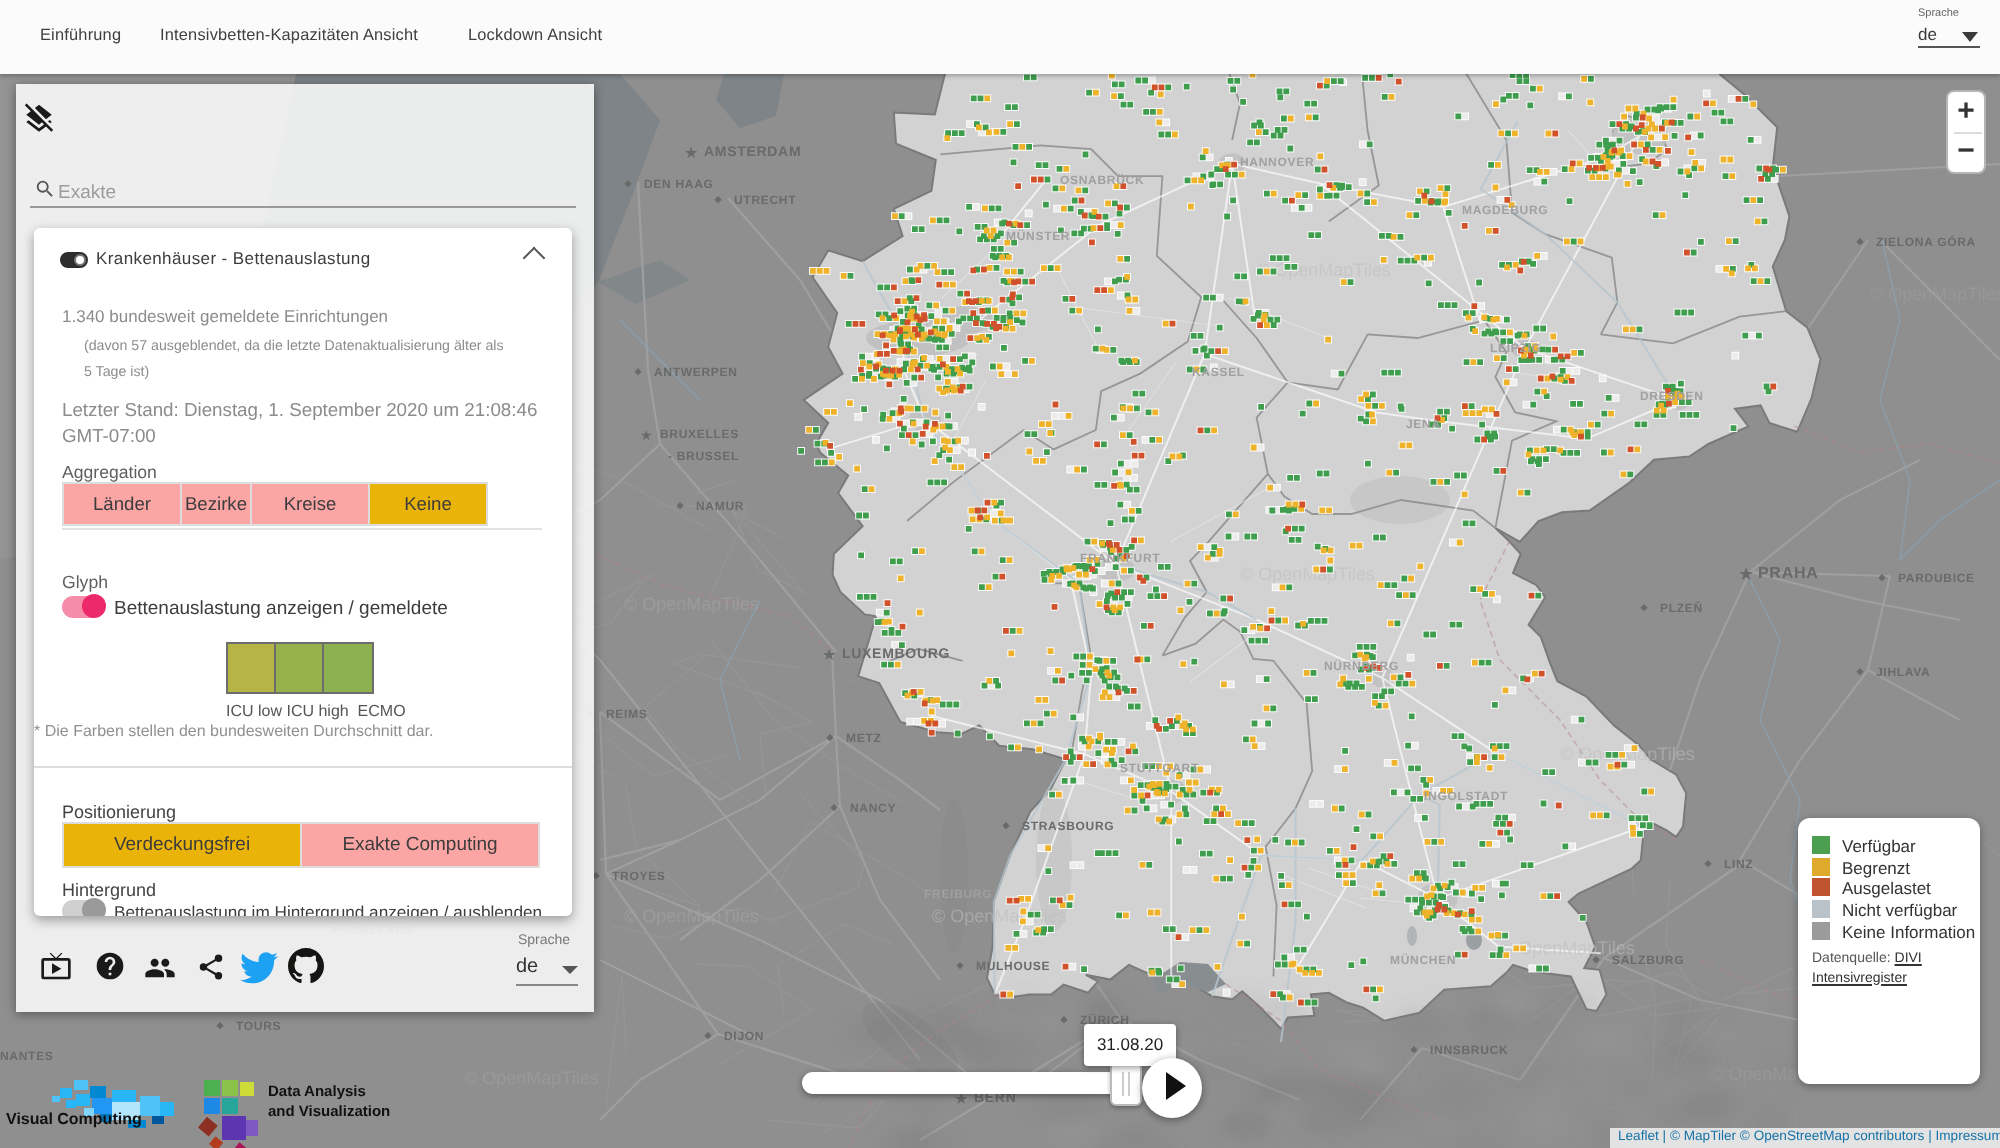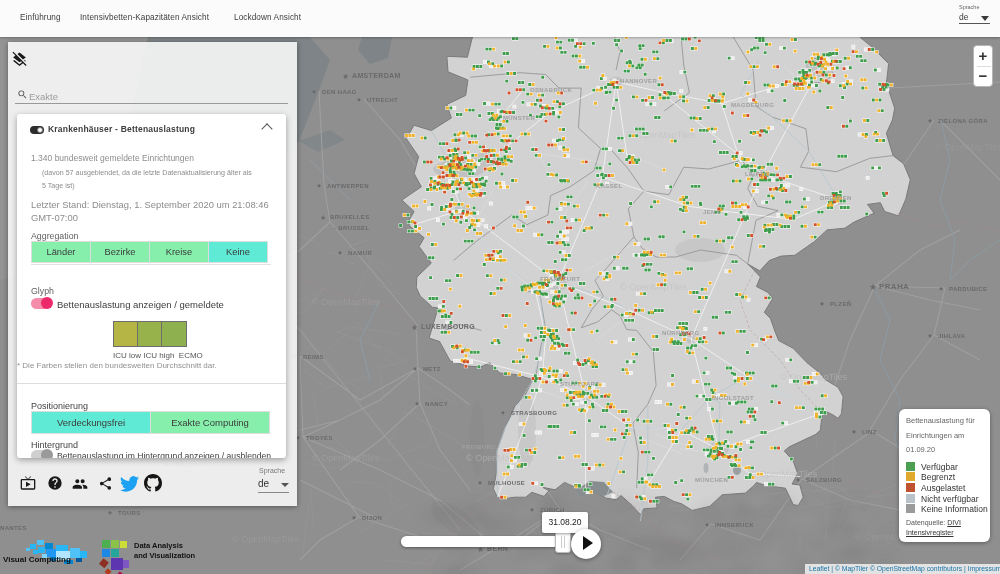--- a/index.html
+++ b/index.html
@@ -1,21 +1,21 @@
 <!DOCTYPE html>
 <html><head><meta charset="utf-8"><style>
 *{margin:0;padding:0;box-sizing:border-box}
 body{width:1000px;height:574px;overflow:hidden;position:relative;font-family:"Liberation Sans",sans-serif;background:#8f8f8f}
 #navbar{position:absolute;left:0;top:0;width:1000px;height:37px;background:#fbfbfb;box-shadow:0 1px 2px rgba(0,0,0,.25);z-index:30}
 .nav-item{position:absolute;top:13px;font-size:8.2px;font-weight:normal;color:#404040;letter-spacing:.1px}
 #panel{position:absolute;left:8px;top:42px;width:289px;height:464px;background:rgba(252,252,252,.87);box-shadow:0 1px 5px rgba(0,0,0,.4);z-index:20}
 #card{position:absolute;left:9px;top:72px;width:269px;height:344px;background:#fff;border-radius:3px;box-shadow:0 2px 6px rgba(0,0,0,.35);overflow:hidden}
 .glabel{font-size:8.8px;color:#5f5f5f}
-.btn{display:inline-block;border:1px solid #ddd;background:#86efac;color:#3c3c3c;text-align:center;font-size:9.3px}
-.btn.sel{background:#5eead4}
+.btn{display:inline-block;border:1px solid #ddd;background:#fca5a5;color:#3c3c3c;text-align:center;font-size:9.3px}
+.btn.sel{background:#eab308}
 .sq{display:inline-block;width:9px;height:9px;margin-right:6px;vertical-align:-1px}
 </style></head><body>
 <svg id="map" width="1000" height="537" viewBox="0 37 1000 537" xmlns="http://www.w3.org/2000/svg" style="position:absolute;left:0;top:37px">
 <defs>
       <filter id="bl" x="-30%" y="-30%" width="160%" height="160%">
         <feGaussianBlur stdDeviation="4"></feGaussianBlur>
       </filter>
     </defs>
 <rect x="0" y="37" width="1000" height="537" fill="#8f8f8f"></rect>
 <path d="M148 37 L310 37 L330 60 L316 98 L299 141 L248 201 L204 236 L168 232 L130 195 L128 120 L140 37 Z" fill="#7e8487"></path>
@@ -238,28 +238,28 @@
       <path fill="#1a1a1a" d="M19.81 14.99l1.19-.92-1.43-1.43-1.19.92 1.43 1.43zm-.45-4.72L21 9l-9-7-2.91 2.27 7.87 7.88 2.4-1.88zM3.27 1L2 2.27l4.22 4.22L3 9l1.63 1.27L12 16l2.1-1.63 1.43 1.43L12 18.54l-7.37-5.73L3 14.07l9 7 4.95-3.85L20.73 21 22 19.73 3.27 1z"></path>
     </svg>
  <svg width="11" height="11" viewBox="0 0 24 24" style="position:absolute;left:9px;top:47px">
       <path fill="#555" d="M15.5 14h-.79l-.28-.27A6.47 6.47 0 0 0 16 9.5 6.5 6.5 0 1 0 9.5 16c1.61 0 3.09-.59 4.23-1.57l.27.28v.79l5 4.99L20.49 19l-4.99-5zm-6 0C7.01 14 5 11.99 5 9.5S7.01 5 9.5 5 14 7.01 14 9.5 11.99 14 9.5 14z"></path>
     </svg>
  <div style="position:absolute;left:21px;top:49px;font-size:9.5px;color:#9c9c9c">Exakte</div>
  <div style="position:absolute;left:7px;top:61px;width:273px;border-top:1px solid #999"></div>
  <div id="card">
   <div style="position:absolute;left:13px;top:12px;width:14px;height:8px;border-radius:4px;background:#2d2d2d"></div>
   <div style="position:absolute;left:20px;top:13px;width:6px;height:6px;border-radius:50%;background:#fff;border:1px solid #777"></div>
-  <div style="position:absolute;left:31px;top:10px;font-size:8.5px;font-weight:bold;color:#3d3d3d;letter-spacing:.2px">Krankenhäuser - Bettenauslastung</div>
+  <div style="position:absolute;left:31px;top:10px;font-size:8.5px;font-weight:normal;color:#3d3d3d;letter-spacing:.2px">Krankenhäuser - Bettenauslastung</div>
   <div style="position:absolute;left:246px;top:11px;width:8px;height:8px;border-top:1.5px solid #555;border-left:1.5px solid #555;transform:rotate(45deg)"></div>
   <div style="position:absolute;left:14px;top:39px;font-size:8.5px;color:#8c8c8c">1.340 bundesweit gemeldete Einrichtungen</div>
   <div style="position:absolute;left:25px;top:53px;font-size:7.1px;color:#8c8c8c;line-height:12.5px;white-space:nowrap">(davon 57 ausgeblendet, da die letzte Datenaktualisierung älter als<br>5 Tage ist)</div>
   <div style="position:absolute;left:14px;top:85px;font-size:9.4px;color:#8c8c8c;line-height:12.5px;white-space:nowrap">Letzter Stand: Dienstag, 1. September 2020 um 21:08:46<br>GMT-07:00</div>
   <div class="glabel" style="position:absolute;left:14px;top:117px">Aggregation</div>
   <div style="position:absolute;left:14px;top:127px">
-   <div class="btn" style="width:60px;padding:5px 0">Länder</div><div class="btn" style="width:60px;padding:5px 0;margin-left:-1px">Bezirke</div><div class="btn" style="width:60px;padding:5px 0;margin-left:-1px">Kreise</div><div class="btn sel" style="width:60px;padding:5px 0;margin-left:-1px">Keine</div>
+   <div class="btn" style="width:60px;padding:5px 0">Länder</div><div class="btn" style="width:36px;padding:5px 0;margin-left:-1px">Bezirke</div><div class="btn" style="width:60px;padding:5px 0;margin-left:-1px">Kreise</div><div class="btn sel" style="width:60px;padding:5px 0;margin-left:-1px">Keine</div>
   </div>
   <div style="position:absolute;left:14px;top:150px;width:240px;border-top:1px solid #e2e2e2"></div>
   <div class="glabel" style="position:absolute;left:14px;top:172px">Glyph</div>
   <div style="position:absolute;left:14px;top:184px;width:20px;height:11px;border-radius:6px;background:#f48caa"></div>
   <div style="position:absolute;left:24px;top:183px;width:12px;height:12px;border-radius:50%;background:#ec2a6b"></div>
   <div style="position:absolute;left:40px;top:185px;font-size:9.5px;color:#3d3d3d">Bettenauslastung anzeigen / gemeldete</div>
   <div style="position:absolute;left:96px;top:207px;width:74px;height:26px;background:#6d6d6d;padding:1px">
     <div style="position:absolute;left:1px;top:1px;width:23px;height:24px;background:#b4b545"></div>
     <div style="position:absolute;left:25px;top:1px;width:23px;height:24px;background:#97b14b"></div>
     <div style="position:absolute;left:49px;top:1px;width:24px;height:24px;background:#8fb04e"></div>
@@ -338,21 +338,20 @@
 
 <div style="position:absolute;left:401px;top:536px;width:170px;height:11px;border-radius:6px;background:#fff;box-shadow:0 1px 3px rgba(0,0,0,.4);z-index:5"></div>
 <div style="position:absolute;left:555px;top:531px;width:16px;height:22px;border-radius:3px;background:#fff;border:1px solid #bbb;box-shadow:0 1px 2px rgba(0,0,0,.3);z-index:6"></div>
 <div style="position:absolute;left:561px;top:536px;width:1px;height:12px;background:#ccc;z-index:7"></div>
 <div style="position:absolute;left:564px;top:536px;width:1px;height:12px;background:#ccc;z-index:7"></div>
 <div style="position:absolute;left:542px;top:512px;width:46px;height:21px;background:#fff;border-radius:2px;box-shadow:0 1px 3px rgba(0,0,0,.4);z-index:6;text-align:center;font-size:8.5px;color:#222;line-height:21px">31.08.20</div>
 <div style="position:absolute;left:571px;top:529px;width:30px;height:30px;border-radius:50%;background:#fff;box-shadow:0 1px 4px rgba(0,0,0,.4);z-index:6"></div>
 <div style="position:absolute;left:583px;top:536px;width:0;height:0;border-left:10px solid #111;border-top:7.5px solid transparent;border-bottom:7.5px solid transparent;z-index:7"></div>
 
 <div style="position:absolute;left:899px;top:409px;width:91px;height:133px;background:#fff;border-radius:6px;box-shadow:0 1px 4px rgba(0,0,0,.35);z-index:5;padding:5px 0 0 7px">
- <div style="font-size:7.5px;color:#666;line-height:14.5px">Bettenauslastung für<br>Einrichtungen am<br>01.09.20</div>
  <div style="margin-top:4px;font-size:8.5px;color:#333;line-height:10.7px;white-space:nowrap">
   <div><span class="sq" style="background:#4c9e50"></span>Verfügbar</div>
   <div><span class="sq" style="background:#dfa92d"></span>Begrenzt</div>
   <div><span class="sq" style="background:#c0532f"></span>Ausgelastet</div>
   <div><span class="sq" style="background:#b9c2c9"></span>Nicht verfügbar</div>
   <div><span class="sq" style="background:#9b9b9b"></span>Keine Information</div>
  </div>
  <div style="margin-top:3px;font-size:7px;color:#555;line-height:10px">Datenquelle: <span style="text-decoration:underline;color:#333">DIVI</span><br><span style="text-decoration:underline;color:#333">Intensivregister</span></div>
 </div>
 

